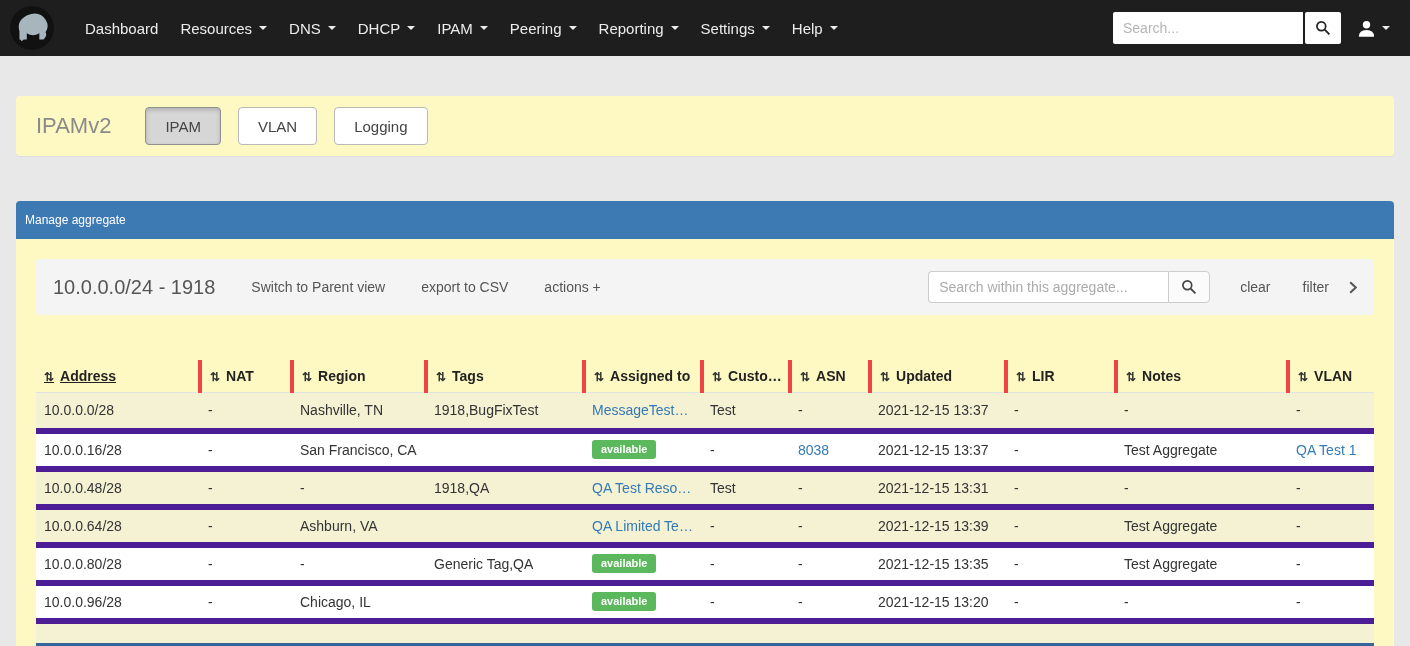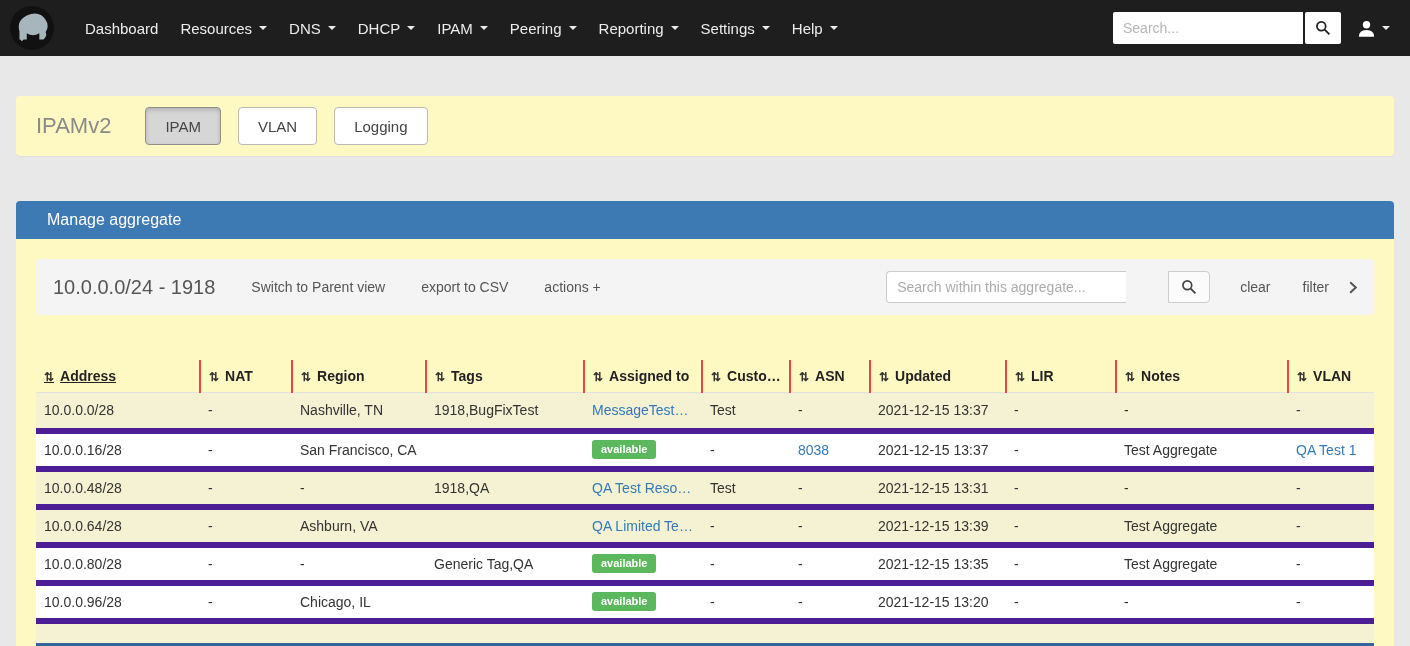--- a/index.html
+++ b/index.html
@@ -22,37 +22,37 @@
 
   
   .card { margin:0 16px; background:#fef9c3; border-radius:4px; box-shadow:0 1px 1px rgba(0,0,0,.05); }
   .card1 { margin-top:40px; height:60px; display:flex; align-items:center; padding:0 20px; }
   .page-title { font-size:22px; color:#8a8a8a; }
   .tabs { margin-left:34px; display:flex; gap:17px; }
   .tab { font-size:15px; color:#444; background:#fff; border:1px solid #b9b9b9; border-radius:4px; padding:9px 19px; cursor:pointer; font-family:inherit; line-height:1; height:38px; }
   .tab.active { background:#d6d6d6; border-color:#8f8f8f; box-shadow:inset 0 2px 4px rgba(0,0,0,.18); }
 
   .card2 { margin-top:24px; padding-bottom:60px; }
-  .panel-head { background:var(--accent,#3d79b3); color:#fff; font-size:16px; height:38px; display:flex; align-items:center; padding:0 31px; border-radius:4px 4px 0 0;margin-top:45px; }
+  .panel-head { background:var(--accent,#3d79b3); color:#fff; font-size:12px; height:38px; display:flex; align-items:center; padding:0 9px; border-radius:4px 4px 0 0;margin-top:45px; }
   .panel-body { padding:20px 20px 0 20px; }
 
   
   .toolbar { background:#f4f4f4; border-radius:4px; height:56px; display:flex; align-items:center; padding:0 17px; }
   .agg-title { font-size:20px; color:#555; white-space:nowrap; }
   .tool-link { font-size:14px; color:#555; margin-left:36px; text-decoration:none; cursor:pointer; white-space:nowrap; }
-  .search-group { margin-left:auto; display:flex;gap:42px; }
+  .search-group { margin-left:auto; display:flex; }
   .search-group input { width:240px; height:32px; border:1px solid #ccc; border-right:none; border-radius:4px 0 0 4px; padding:0 10px; font-size:14px; color:#333; font-family:inherit; outline:none; }
   .search-group input::placeholder { color:#ababab; }
   .search-group button { width:42px; height:32px; background:#fbfbfb; border:1px solid #ccc; border-radius:0 4px 4px 0; display:flex; align-items:center; justify-content:center; cursor:pointer; }
   .filter-link { display:inline-flex; align-items:center; gap:20px; margin-left:32px; }
   .clear-link { margin-left:30px; }
 
   
   table { width:100%; border-collapse:collapse; margin-top:45px; table-layout:fixed; }
-  th { text-align:left; font-size:14px; color:#222; padding:8px; border-left:2px solid #ef4444; white-space:nowrap; overflow:hidden; cursor:pointer; }
+  th { text-align:left; font-size:14px; color:#222; padding:8px; border-left:4px solid #ef4444; white-space:nowrap; overflow:hidden; cursor:pointer; }
   th:first-child { border-left:none;text-decoration:underline; }
   thead tr { border-bottom:1px solid #e2e2e2; }
   .sort { font-size:12px; margin-right:6px; color:#333; }
   td { font-size:14px; color:#333; padding:0 8px; height:38px; white-space:nowrap; overflow:hidden; }
   tbody tr { border-bottom:6px solid #4c1d95; background:#fff; }
   tbody tr.hl { background:var(--row-highlight,#f5f1d3); }
   a.cell-link { color:var(--link,#337ab7); text-decoration:none; cursor:pointer; }
   .badge { background:var(--badge-green,#5cb85c); color:#fff; font-size:11px; font-weight:bold; padding:3px 9px; border-radius:3px; display:inline-block; line-height:1.2; }
 
   .blue-strip { position:absolute; left:36px; right:36px; bottom:0; height:3px; background:var(--strip-blue,#35649c); }

